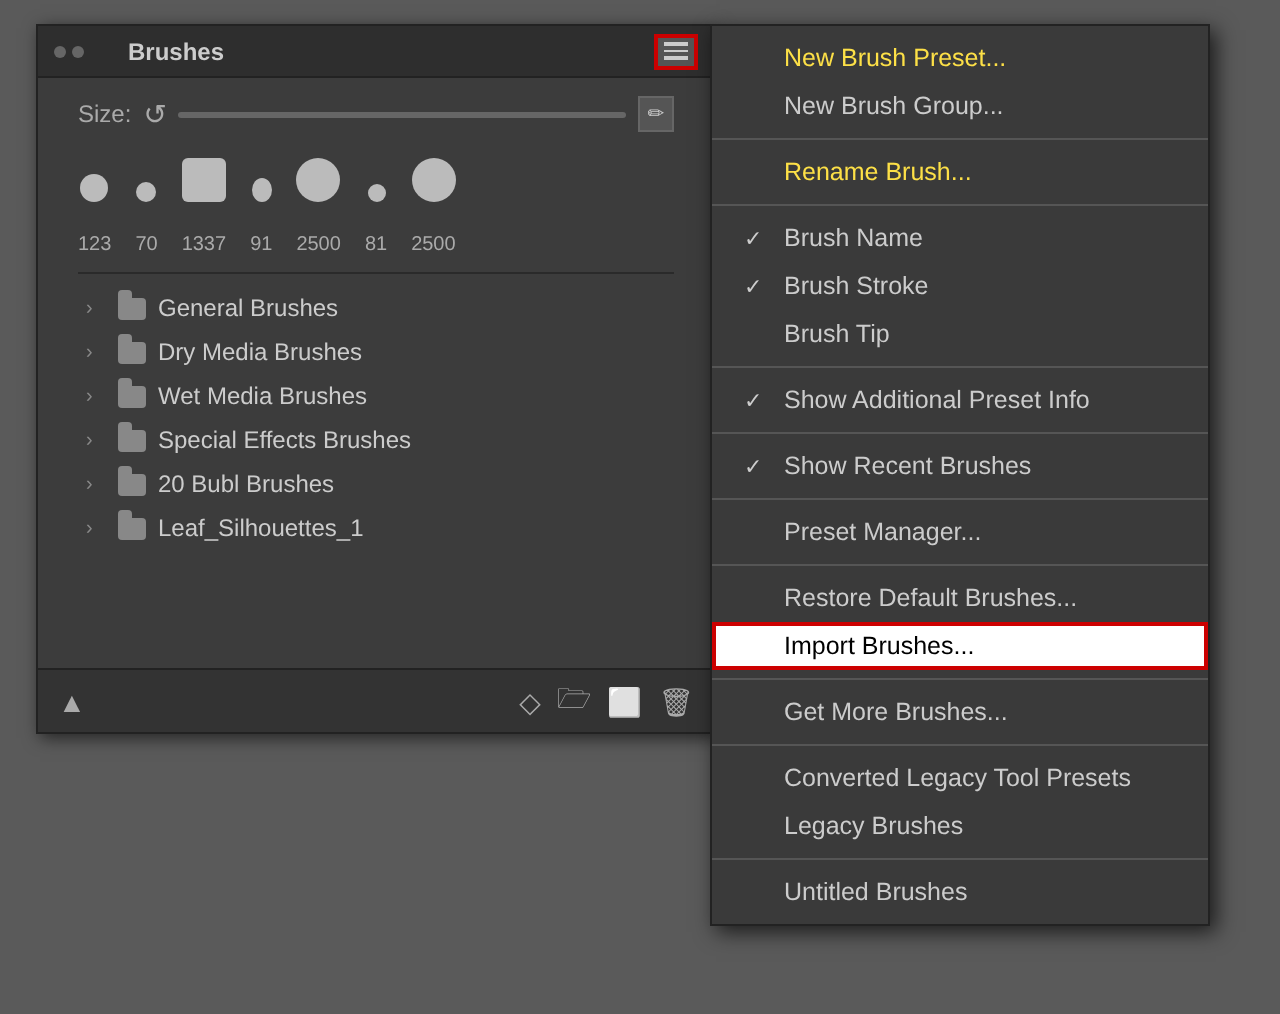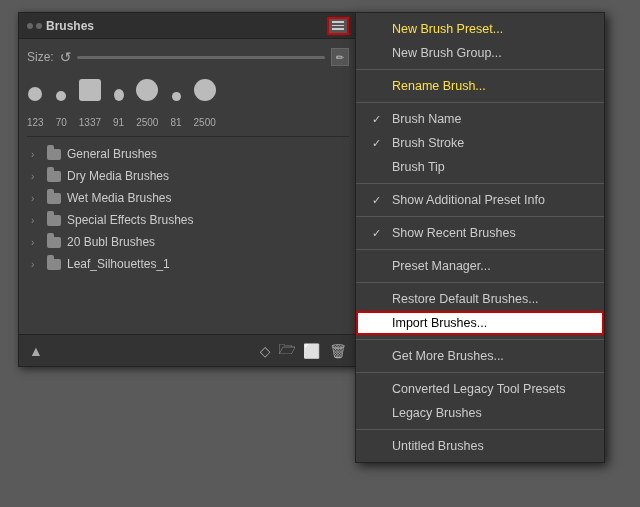--- a/index.html
+++ b/index.html
@@ -39,21 +39,21 @@
       justify-content: space-between;
       background: #2e2e2e;
       height: 26px;
       padding: 0 8px;
       border-bottom: 1px solid #222;
     }
 
     .panel-title-left {
       display: flex;
       align-items: center;
-      gap: 4px;
+      gap: 22px;
     }
 
     .panel-close-dots {
       display: flex;
       gap: 3px;
     }
 
     .dot {
       width: 6px;
       height: 6px;
@@ -85,21 +85,21 @@
       gap: 2px;
     }
 
     .menu-line {
       width: 12px;
       height: 1.5px;
       background: #ccc;
     }
 
     .panel-content {
-      padding: 6px 8px;
+      padding: 6px 20px;
     }
 
     .size-row {
       display: flex;
       align-items: center;
       gap: 6px;
       margin-bottom: 6px;
       height: 24px;
     }
 

